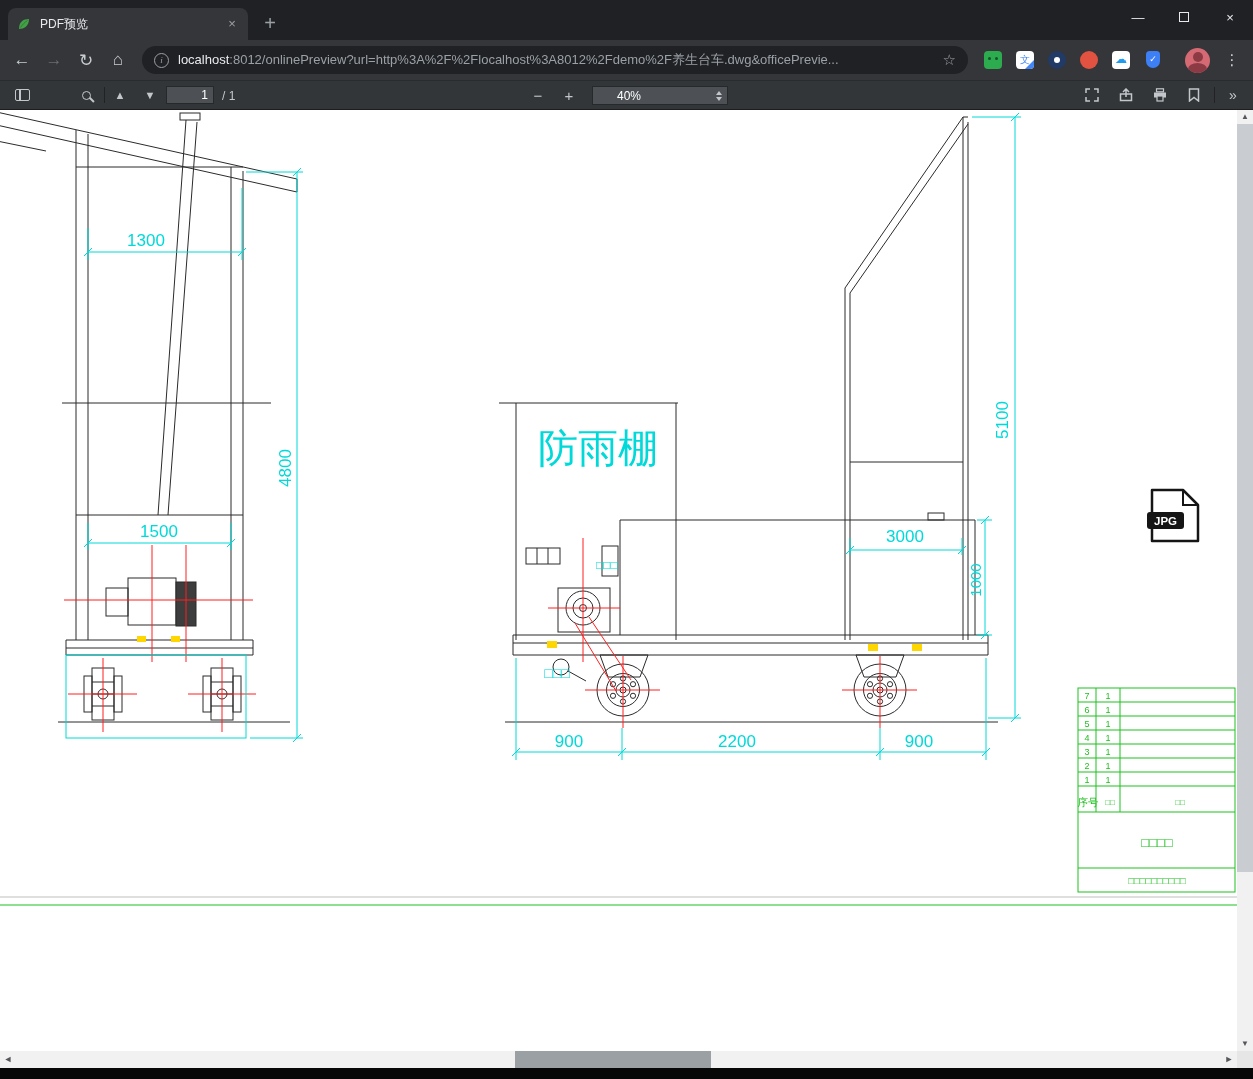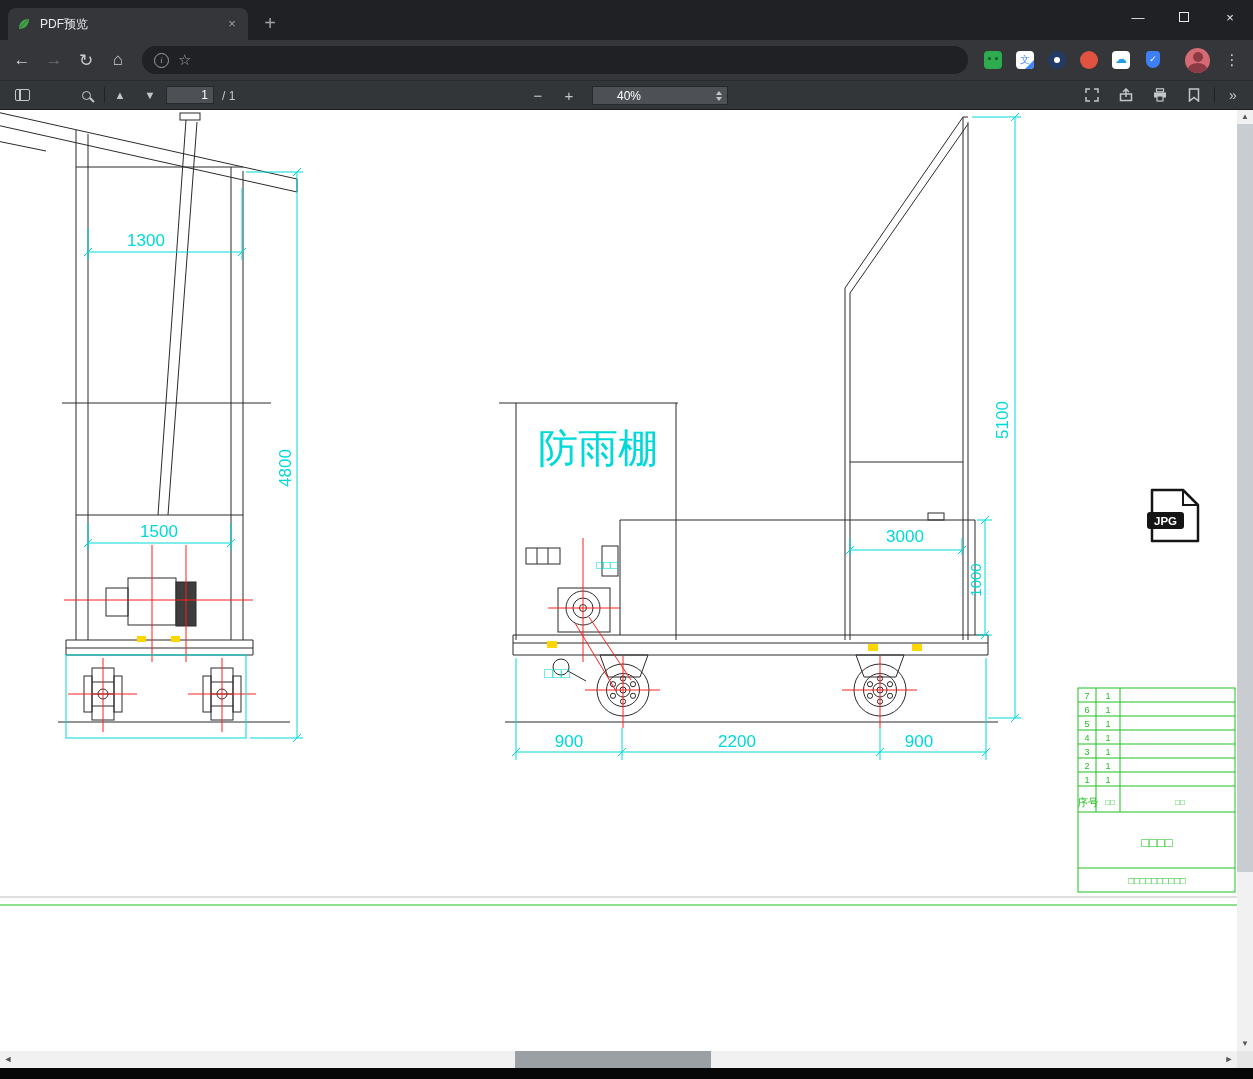--- a/index.html
+++ b/index.html
@@ -112,20 +112,21 @@
 </div>
 
 <div class="addressbar">
   <div class="nav-icon" style="left:8px">←</div>
   <div class="nav-icon disabled" style="left:40px">→</div>
   <div class="nav-icon" style="left:72px">↻</div>
   <div class="nav-icon" style="left:104px">⌂</div>
 
   <div class="url-pill">
     <span class="info-badge">i</span>
+    <span class="url-text"><span class="url-host">localhost</span><span>:8012/onlinePreview?url=http%3A%2F%2Flocalhost%3A8012%2Fdemo%2F养生台车.dwg&amp;officePrevie...</span></span>
     <span class="star-icon">☆</span>
   </div>
 
   <div class="ext-icon ext-1" style="left:984px">
       <i class="l"></i>
       <i class="r"></i>
     </div>
   <div class="ext-icon ext-2" style="left:1016px">文</div>
   <div class="ext-icon ext-3" style="left:1048px"></div>
   <div class="ext-icon ext-4" style="left:1080px"></div>

